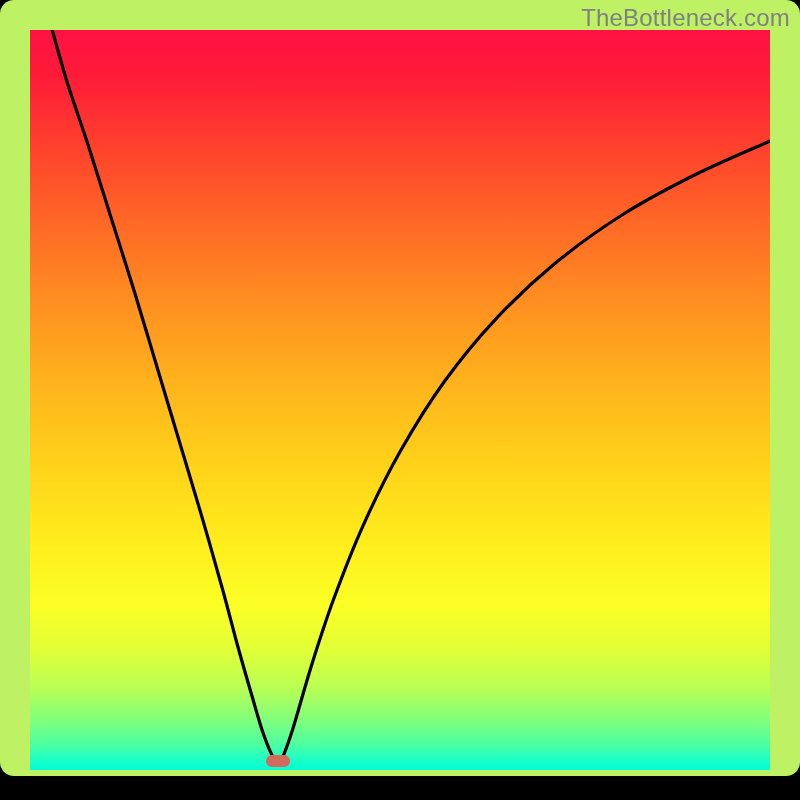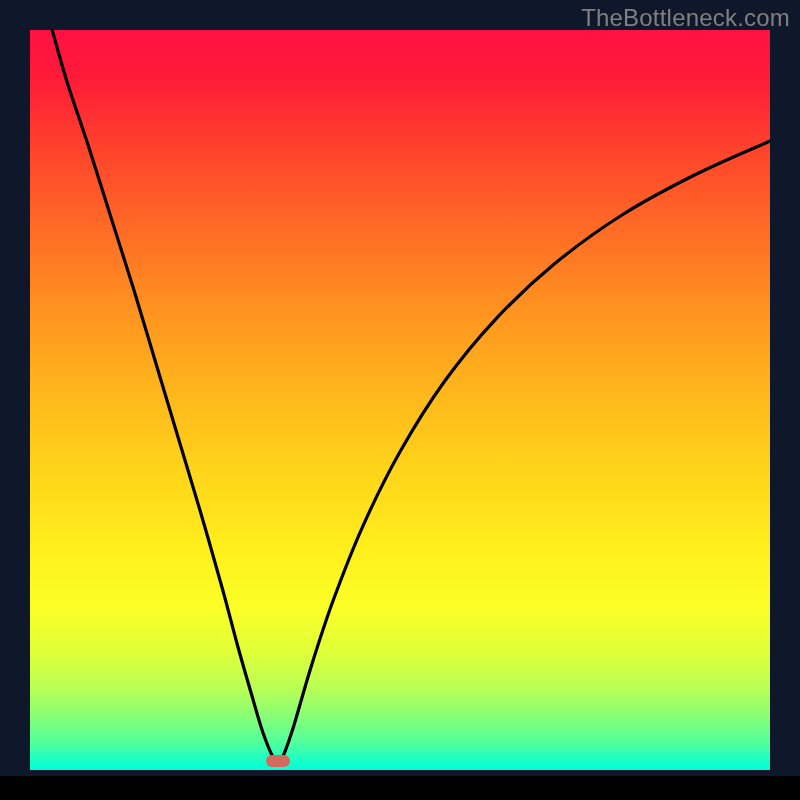--- a/index.html
+++ b/index.html
@@ -8,21 +8,22 @@
     width: 800px;
     height: 800px;
     background: #000;
     overflow: hidden;
     font-family: Arial, Helvetica, sans-serif;
   }
   .outer {
     position: relative;
     width: 800px;
     height: 776px;
-    background: #0f172a;
+    background: #bef264;
+    border-radius: 14px;
   }
   .watermark {
     position: absolute;
     top: 4px;
     right: 10px;
     color: #808080;
     font-size: 24px;
     font-weight: 500;
     letter-spacing: 0.2px;
     z-index: 50;

